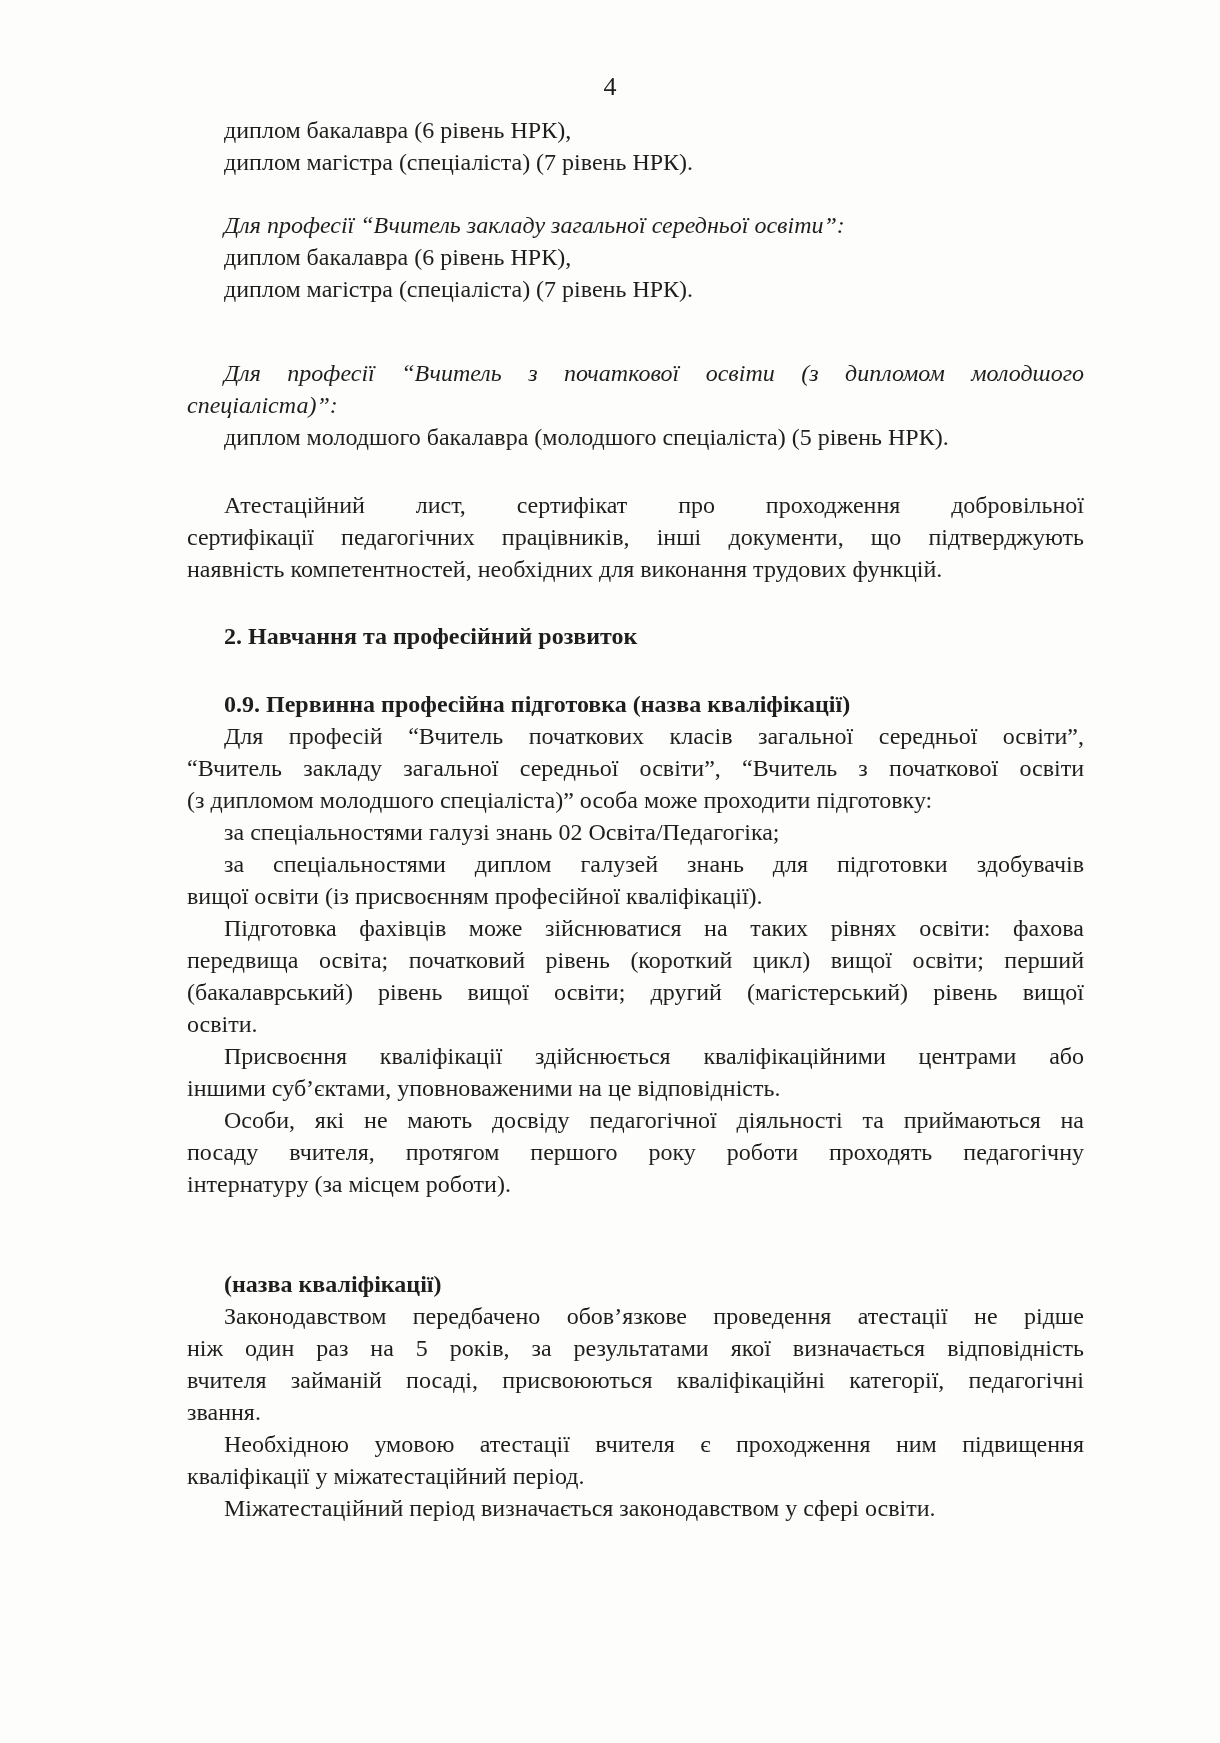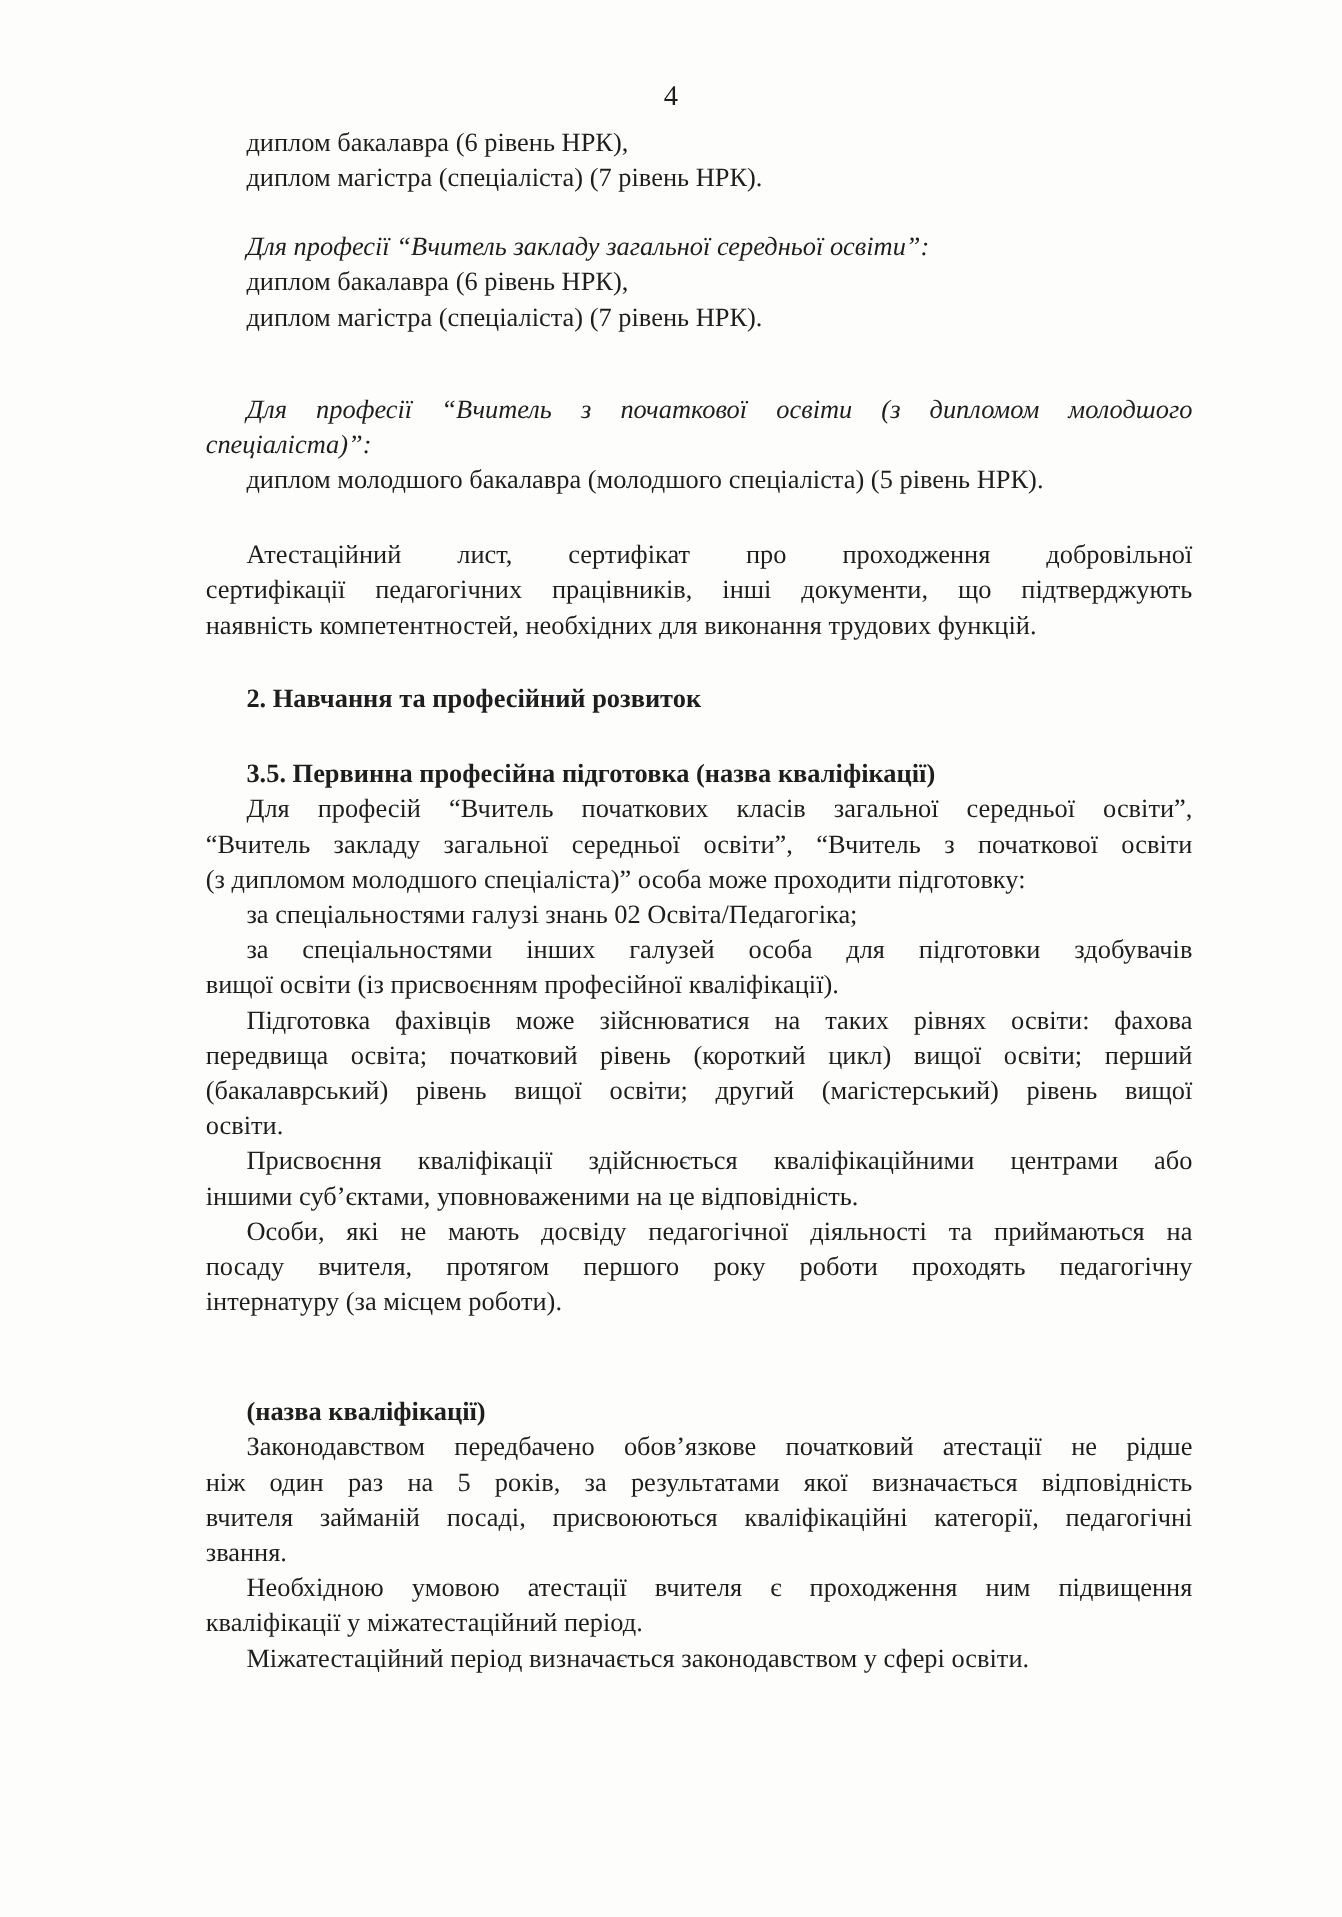--- a/index.html
+++ b/index.html
@@ -64,39 +64,39 @@
   <div class="line l1 it j w-ind" style="top:357px">Для професії “Вчитель з початкової освіти (з дипломом молодшого</div>
   <div class="line l0 it" style="top:389px">спеціаліста)”:</div>
   <div class="line l1" style="top:421px">диплом молодшого бакалавра (молодшого спеціаліста) (5 рівень НРК).</div>
 
   <div class="line l1 j w-ind" style="top:489px">Атестаційний лист, сертифікат про проходження добровільної</div>
   <div class="line l0 j w-full" style="top:521px">сертифікації педагогічних працівників, інші документи, що підтверджують</div>
   <div class="line l0" style="top:553px">наявність компетентностей, необхідних для виконання трудових функцій.</div>
 
   <div class="line l1 b" style="top:620px">2. Навчання та професійний розвиток</div>
 
-  <div class="line l1 b" style="top:688px">3.5. Первинна професійна підготовка (назва кваліфікації)</div>
+  <div class="line l1 b" style="top:688px">0.9. Первинна професійна підготовка (назва кваліфікації)</div>
   <div class="line l1 j w-ind" style="top:720px">Для професій “Вчитель початкових класів загальної середньої освіти”,</div>
   <div class="line l0 j w-full" style="top:752px">“Вчитель закладу загальної середньої освіти”, “Вчитель з початкової освіти</div>
   <div class="line l0" style="top:784px">(з дипломом молодшого спеціаліста)” особа може проходити підготовку:</div>
   <div class="line l1" style="top:816px">за спеціальностями галузі знань 02 Освіта/Педагогіка;</div>
-  <div class="line l1 j w-ind" style="top:848px">за спеціальностями інших галузей особа для підготовки здобувачів</div>
+  <div class="line l1 j w-ind" style="top:848px">за спеціальностями диплом галузей знань для підготовки здобувачів</div>
   <div class="line l0" style="top:880px">вищої освіти (із присвоєнням професійної кваліфікації).</div>
   <div class="line l1 j w-ind" style="top:912px">Підготовка фахівців може зійснюватися на таких рівнях освіти: фахова</div>
   <div class="line l0 j w-full" style="top:944px">передвища освіта; початковий рівень (короткий цикл) вищої освіти; перший</div>
   <div class="line l0 j w-full" style="top:976px">(бакалаврський) рівень вищої освіти; другий (магістерський) рівень вищої</div>
   <div class="line l0" style="top:1008px">освіти.</div>
   <div class="line l1 j w-ind" style="top:1040px">Присвоєння кваліфікації здійснюється кваліфікаційними центрами або</div>
   <div class="line l0" style="top:1072px">іншими суб’єктами, уповноваженими на це відповідність.</div>
   <div class="line l1 j w-ind" style="top:1104px">Особи, які не мають досвіду педагогічної діяльності та приймаються на</div>
   <div class="line l0 j w-full" style="top:1136px">посаду вчителя, протягом першого року роботи проходять педагогічну</div>
   <div class="line l0" style="top:1168px">інтернатуру (за місцем роботи).</div>
 
   <div class="line l1 b" style="top:1268px">(назва кваліфікації)</div>
-  <div class="line l1 j w-ind" style="top:1300px">Законодавством передбачено обов’язкове початковий атестації не рідше</div>
+  <div class="line l1 j w-ind" style="top:1300px">Законодавством передбачено обов’язкове проведення атестації не рідше</div>
   <div class="line l0 j w-full" style="top:1332px">ніж один раз на 5 років, за результатами якої визначається відповідність</div>
   <div class="line l0 j w-full" style="top:1364px">вчителя займаній посаді, присвоюються кваліфікаційні категорії, педагогічні</div>
   <div class="line l0" style="top:1396px">звання.</div>
   <div class="line l1 j w-ind" style="top:1428px">Необхідною умовою атестації вчителя є проходження ним підвищення</div>
   <div class="line l0" style="top:1460px">кваліфікації у міжатестаційний період.</div>
   <div class="line l1" style="top:1492px">Міжатестаційний період визначається законодавством у сфері освіти.</div>
 
 </div>
 
 </body></html>

